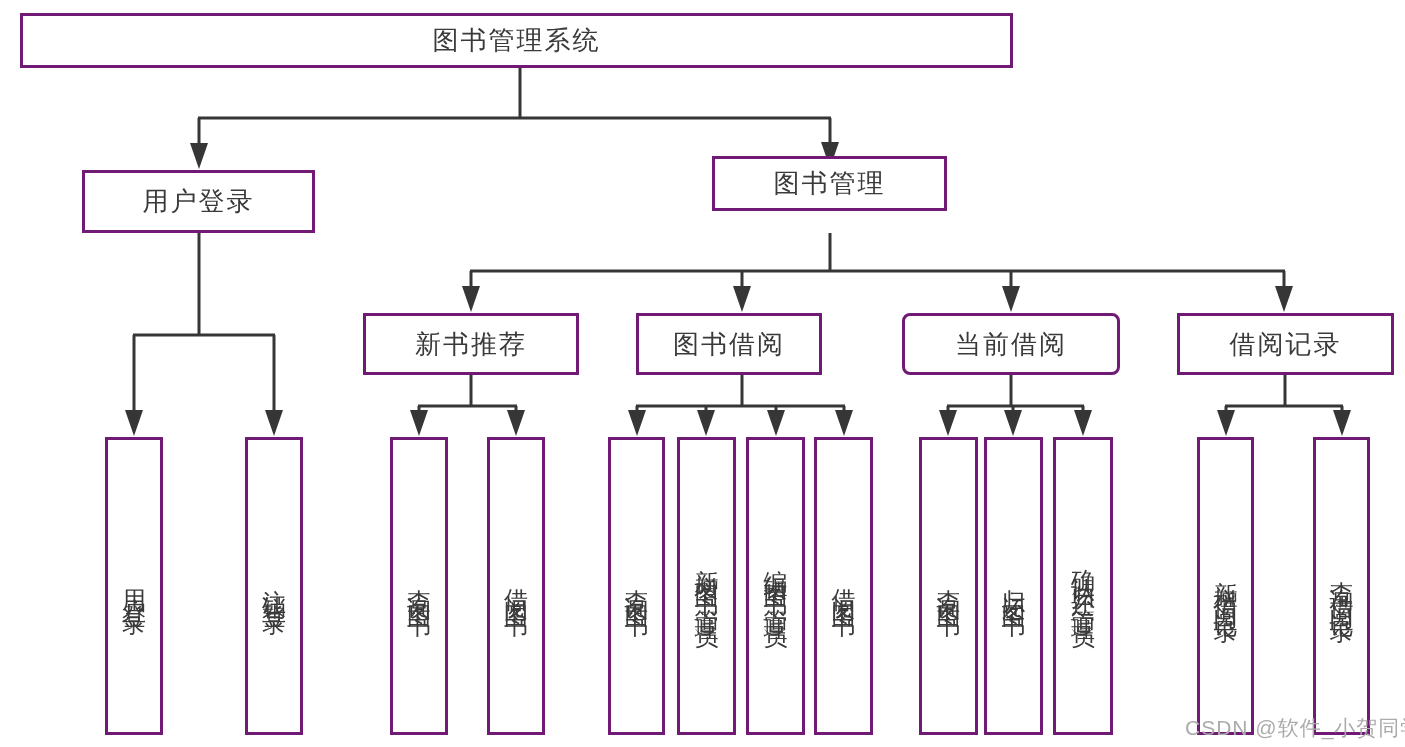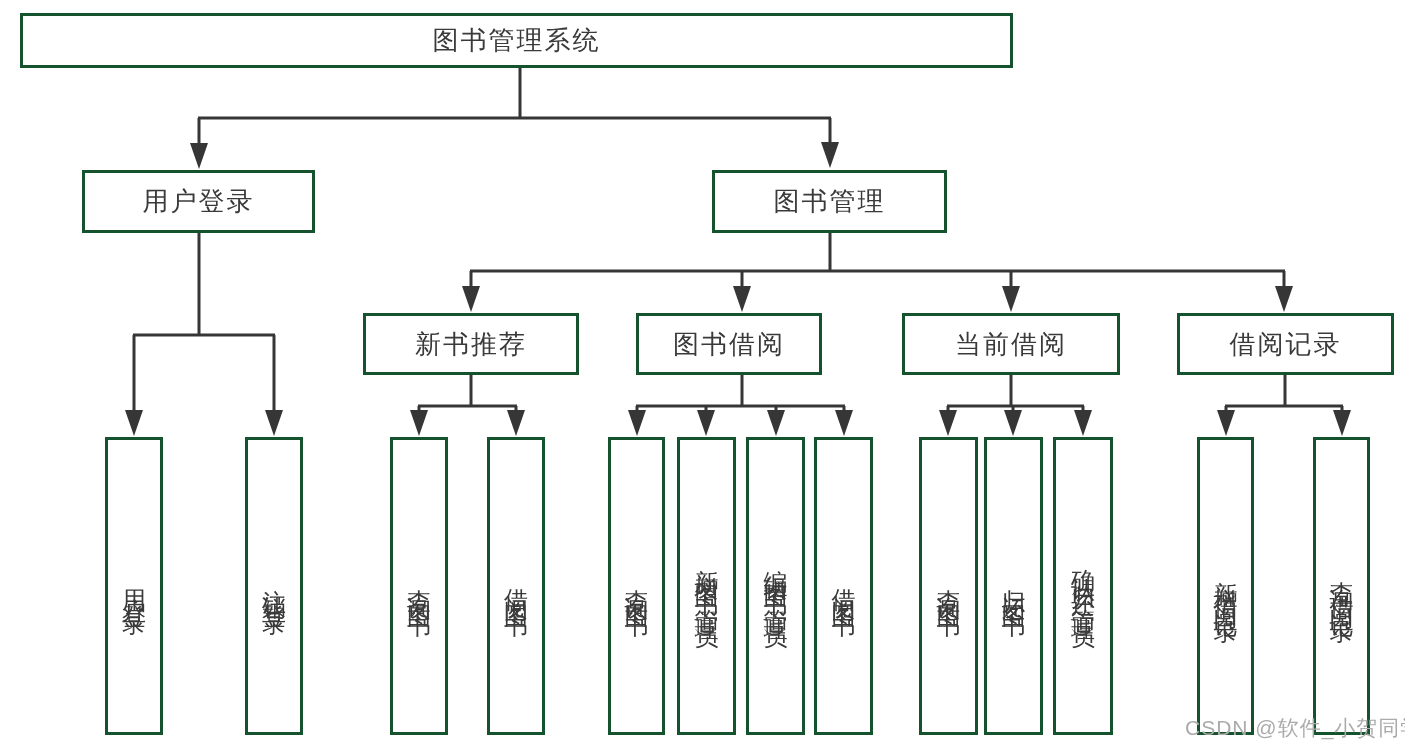--- a/index.html
+++ b/index.html
@@ -12,21 +12,21 @@
     overflow: hidden;
   }
   .connector-layer {
     position: absolute;
     left: 0; top: 0;
     width: 1405px; height: 747px;
   }
   .node {
     position: absolute;
     box-sizing: border-box;
-    border: 3px solid #14532d;
+    border: 3px solid #701a75;
     background: #ffffff;
     display: flex;
     align-items: center;
     justify-content: center;
     color: #3a3a3a;
     text-align: center;
   }
   .h-label {
     font-size: 26px;
     letter-spacing: 2px;
@@ -91,31 +91,31 @@
     <polygon fill="#363636" stroke="none" points="1333,410 1351,410 1342,436"></polygon>
   </svg>
 
   <div class="node" style="left:20px; top:13px; width:993px; height:55px;">
     <span class="h-label">图书管理系统</span>
   </div>
 
   <div class="node" style="left:82px; top:170px; width:233px; height:63px;">
     <span class="h-label">用户登录</span>
   </div>
-  <div class="node" style="left:712px; top:170px; width:235px; height:63px;">
+  <div class="node" style="left:712px; top:156px; width:235px; height:55px;">
     <span class="h-label">图书管理</span>
   </div>
 
   <div class="node" style="left:363px; top:313px; width:216px; height:62px;justify-content:center;">
     <span class="h-label">新书推荐</span>
   </div>
   <div class="node" style="left:636px; top:313px; width:186px; height:62px;">
     <span class="h-label">图书借阅</span>
   </div>
-  <div class="node" style="left:902px; top:313px; width:218px; height:62px;">
+  <div class="node" style="left:902px; top:313px; width:218px; height:62px;border-radius:8px;">
     <span class="h-label">当前借阅</span>
   </div>
   <div class="node" style="left:1177px; top:313px; width:217px; height:62px;">
     <span class="h-label">借阅记录</span>
   </div>
 
   <div class="node" style="left:105px; top:437px; width:58px; height:298px;">
     <span class="v-label">用户登录</span>
   </div>
   <div class="node" style="left:245px; top:437px; width:58px; height:298px;">

